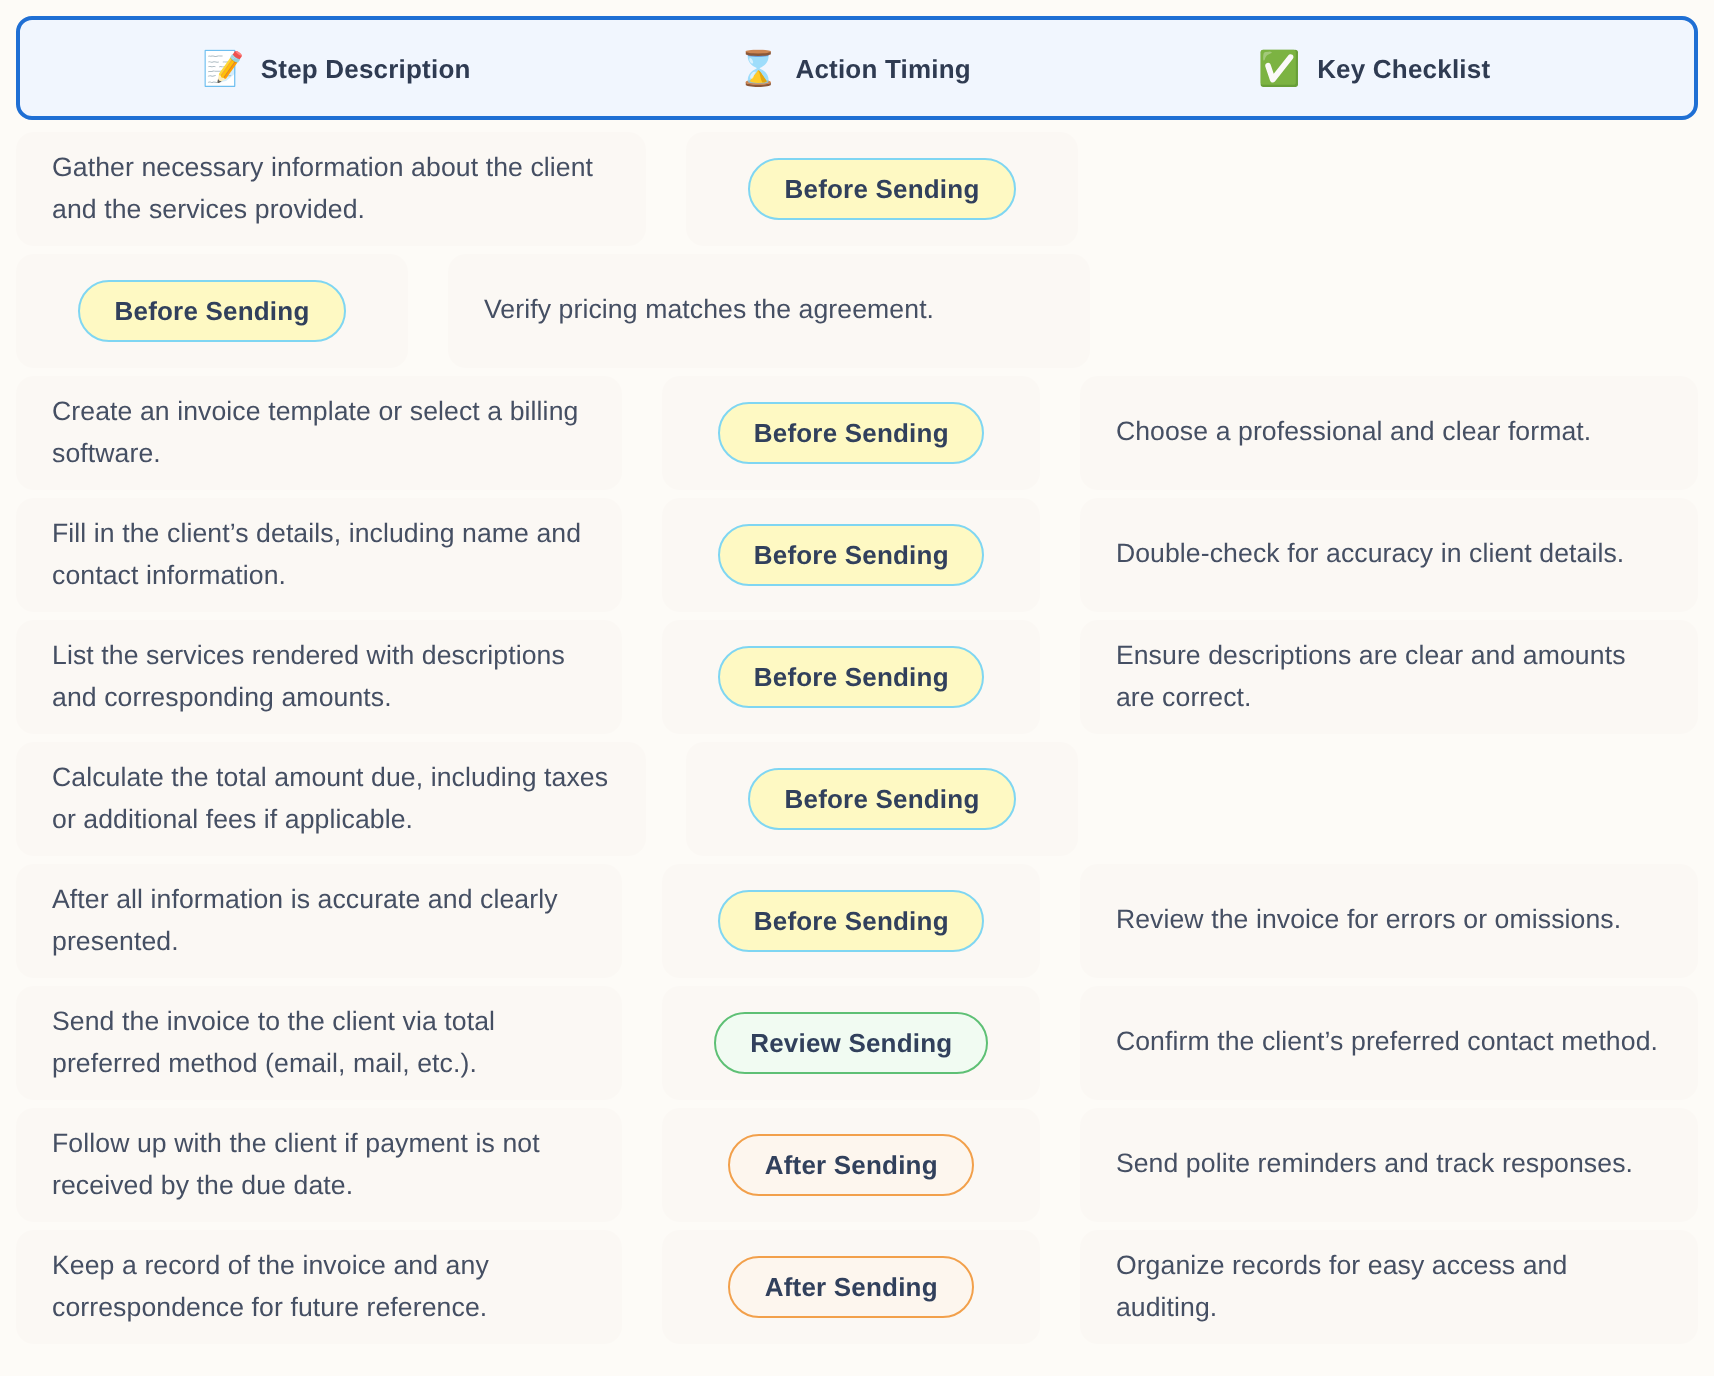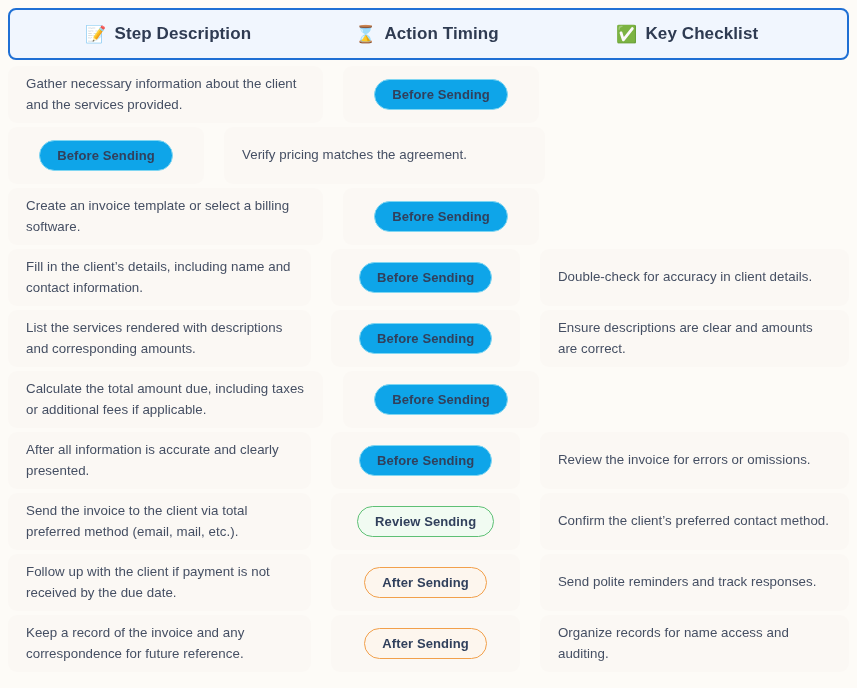--- a/index.html
+++ b/index.html
@@ -42,21 +42,21 @@
   .hcell.c1 { width: 318px; }
   .hcell.c2 { width: 202px; }
   .hcell.c3 { width: 321px; }
 
   .hicon {
     font-size: 17px;
     line-height: 1;
     display: inline-block;
   }
   .hlabel {
-    font-size: 17px;
+    font-size: 13px;
     font-weight: bold;
     color: #2f3b52;
     letter-spacing: 0.1px;
     white-space: nowrap;
   }
 
   
   .rows {
     padding: 0 8px;
   }
@@ -95,21 +95,21 @@
     font-size: 13px;
     font-weight: bold;
     letter-spacing: 0.1px;
     white-space: nowrap;
     color: #31405c;
     border: 1.5px solid #7fd2f0;
     background: #ffffff;
   }
   .badge.before {
     border-color: #7fd6f2;
-    background: #0ea5e9;
+    background: #fef9c3;
   }
   .badge.during {
     border-color: #5ec075;
     background: #f1fbf2;
   }
   .badge.after {
     border-color: #f5a councils;
   }
   .badge.after {
     border-color: #f2a04b;
@@ -153,20 +153,23 @@
           <span class="cell-text">Verify pricing matches the agreement.</span>
         </div>
       </div>
       <div class="row">
         <div class="cell c1">
           <span class="cell-text">Create an invoice template or select a billing software.</span>
         </div>
         <div class="cell c2">
           <span class="badge before">Before Sending</span>
         </div>
+        <div class="cell c3">
+          <span class="cell-text">Choose a professional and clear format.</span>
+        </div>
       </div>
       <div class="row">
         <div class="cell c1">
           <span class="cell-text">Fill in the client’s details, including name and contact information.</span>
         </div>
         <div class="cell c2">
           <span class="badge before">Before Sending</span>
         </div>
         <div class="cell c3">
           <span class="cell-text">Double-check for accuracy in client details.</span>
@@ -225,18 +228,18 @@
         </div>
       </div>
       <div class="row">
         <div class="cell c1">
           <span class="cell-text">Keep a record of the invoice and any correspondence for future reference.</span>
         </div>
         <div class="cell c2">
           <span class="badge after">After Sending</span>
         </div>
         <div class="cell c3">
-          <span class="cell-text">Organize records for name access and auditing.</span>
+          <span class="cell-text">Organize records for easy access and auditing.</span>
         </div>
       </div>
     </div>
 
 </div>
 
 </body></html>

